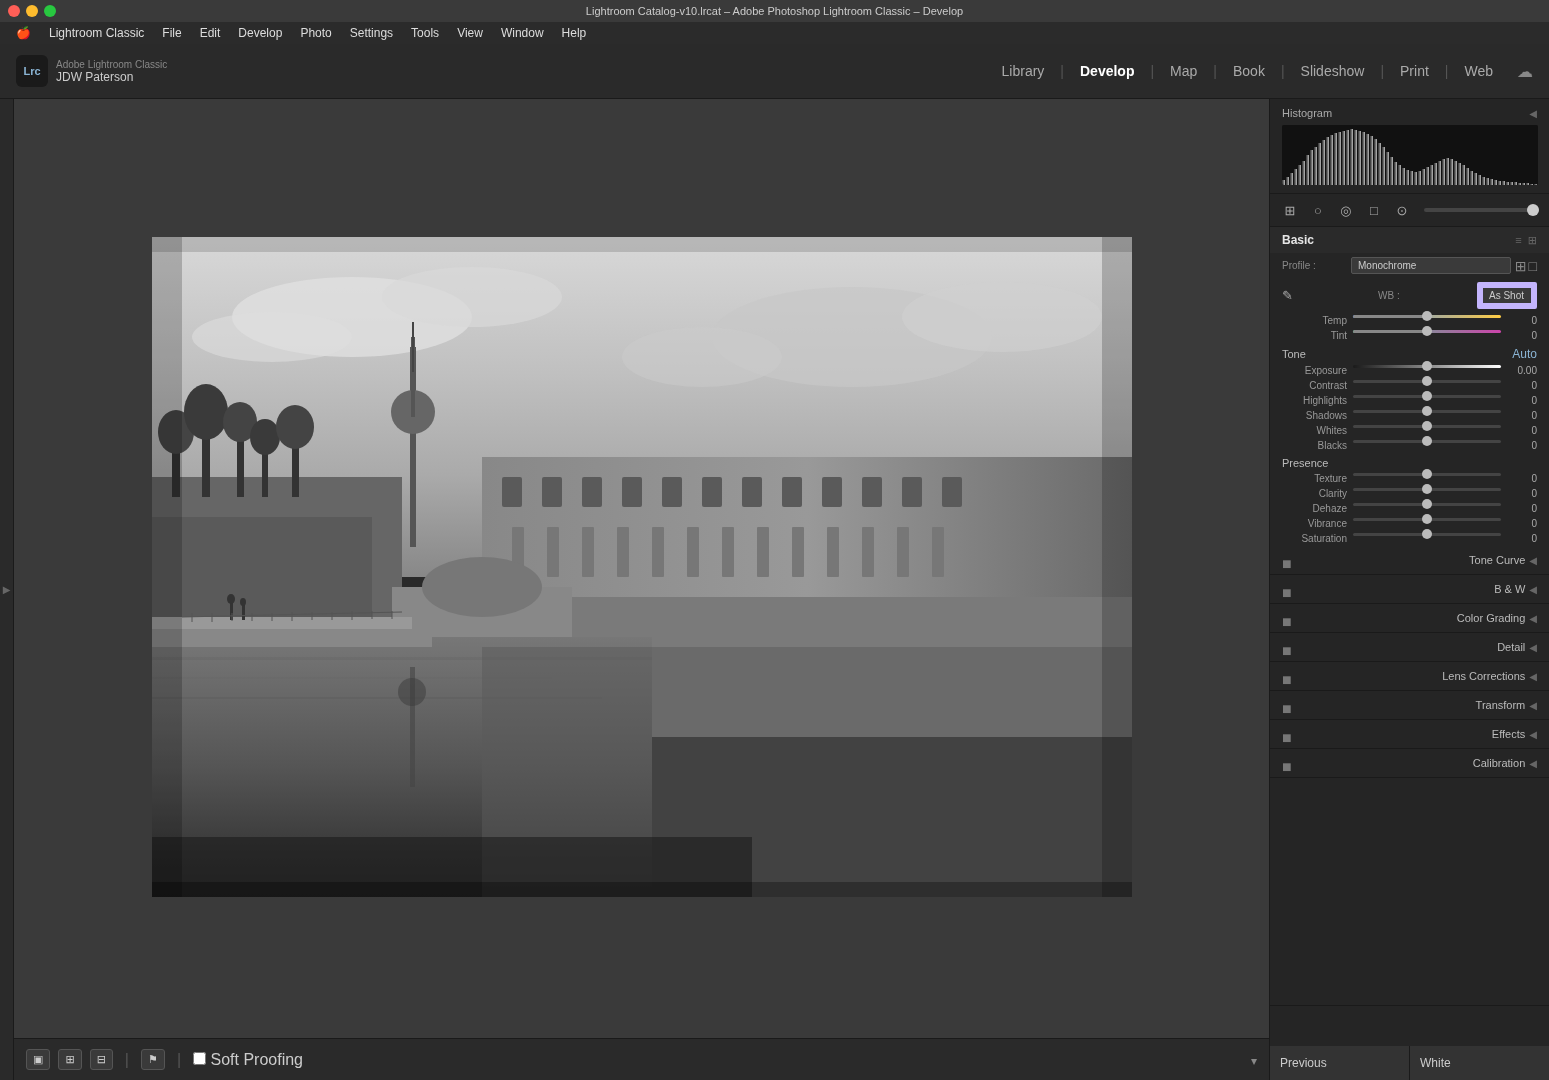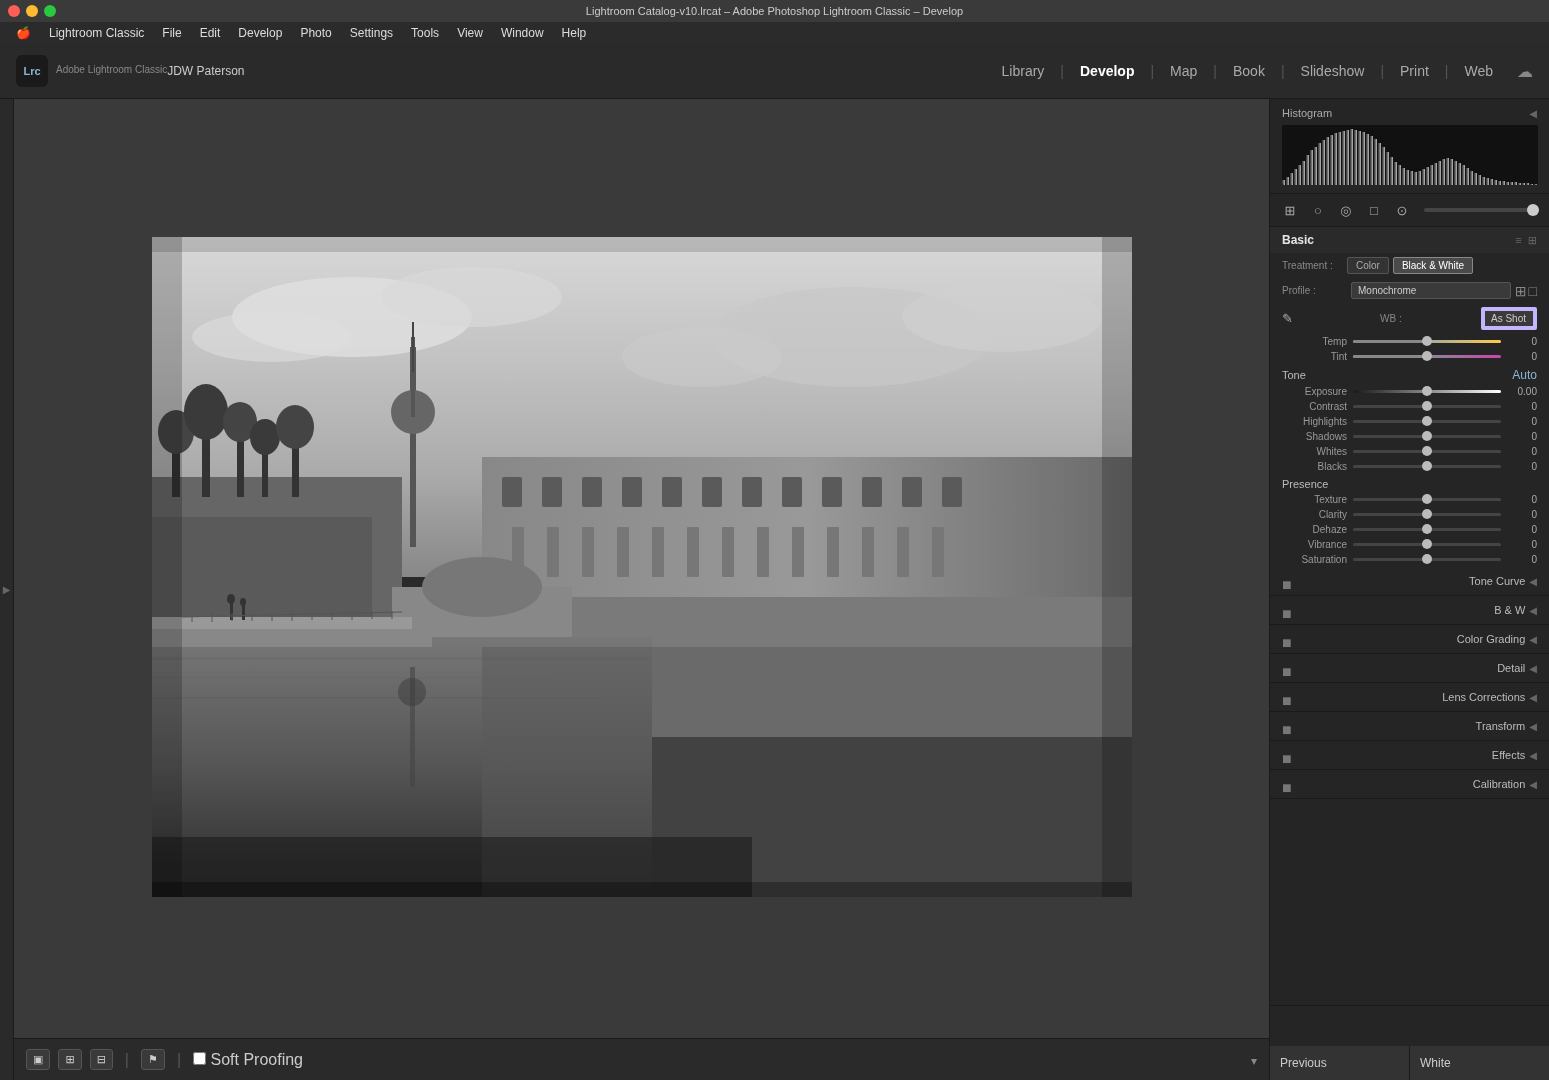--- a/index.html
+++ b/index.html
@@ -81,21 +81,21 @@
       height: 32px;
       background: #1a1a1a;
       border-radius: 6px;
       display: flex;
       align-items: center;
       justify-content: center;
       font-size: 11px;
       color: #8ab4d4;
       font-weight: bold;
     }
-    #app-name-block { display: flex; flex-direction: row; }
+    #app-name-block { display: flex; flex-direction: column; }
     #app-name-top { font-size: 10px; color: #888; }
     #app-name-bottom { font-size: 12px; color: #ccc; }
     #nav-tabs {
       display: flex;
       align-items: center;
       gap: 4px;
       font-size: 14px;
     }
     .nav-tab {
       padding: 4px 12px;
@@ -320,21 +320,21 @@
     .wb-row {
       display: flex;
       align-items: center;
       padding: 4px 12px;
       font-size: 10px;
     }
     .wb-icon { color: #aaa; margin-right: 8px; font-size: 13px; cursor: pointer; }
     .wb-label { color: #888; flex: 1; text-align: center; font-size: 10px; }
     .wb-select {
       background: #3a3a3a;
-      border: 4px solid #c4b5fd;
+      border: 6px solid #c4b5fd;
       color: #ccc;
       padding: 2px 6px;
       border-radius: 2px;
       font-size: 10px;
       appearance: none;
       cursor: pointer;
     }
 
     
     .slider-group-header {
@@ -347,21 +347,20 @@
     .slider-group-btn {
       font-size: 12px;
       color: #8ab4d4;
       background: none;
       border: none;
       cursor: pointer;
     }
 
     .slider-row {
       display: flex;
-      align-items: center;
       padding: 2px 12px;
       gap: 6px;
     }
     .slider-label {
       font-size: 10px;
       color: #999;
       width: 65px;
       text-align: right;
     }
     .slider-track {
@@ -768,27 +767,20 @@
     </div>
 
     <div id="basic-section-header">
       <span id="basic-title">Basic</span>
       <div id="basic-options">
         <span style="color:#666;font-size:11px;">≡</span>
         <span style="color:#666;font-size:11px;">⊞</span>
       </div>
     </div>
 
-    <div class="treatment-row">
-      <span class="treatment-label">Treatment :</span>
-      <div class="treatment-btns">
-        <button class="treatment-btn">Color</button>
-        <button class="treatment-btn active">Black &amp; White</button>
-      </div>
-    </div>
 
     <div class="profile-row">
       <span class="profile-label">Profile :</span>
       <select class="profile-select">
         <option>Monochrome</option>
       </select>
       <span style="color:#888;font-size:14px;margin-left:4px;">⊞</span>
       <span style="color:#888;font-size:14px;margin-left:2px;">□</span>
     </div>
 

